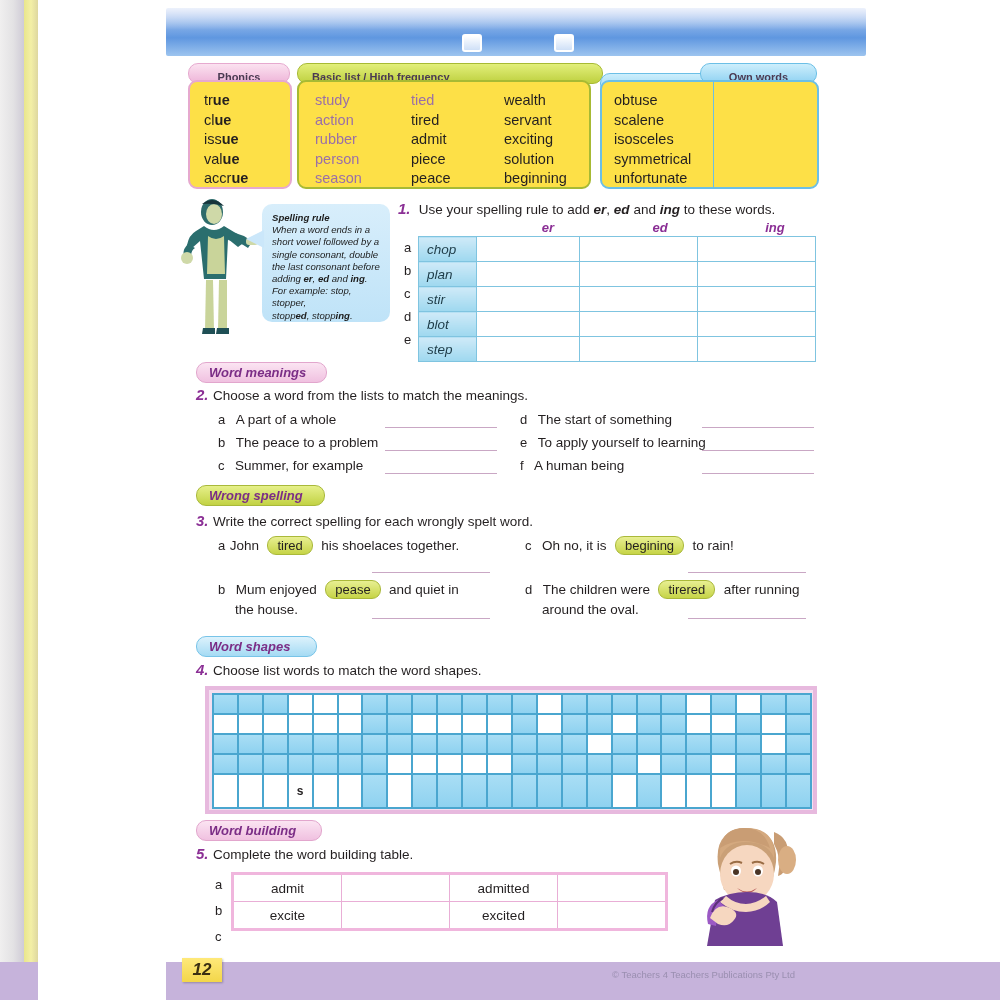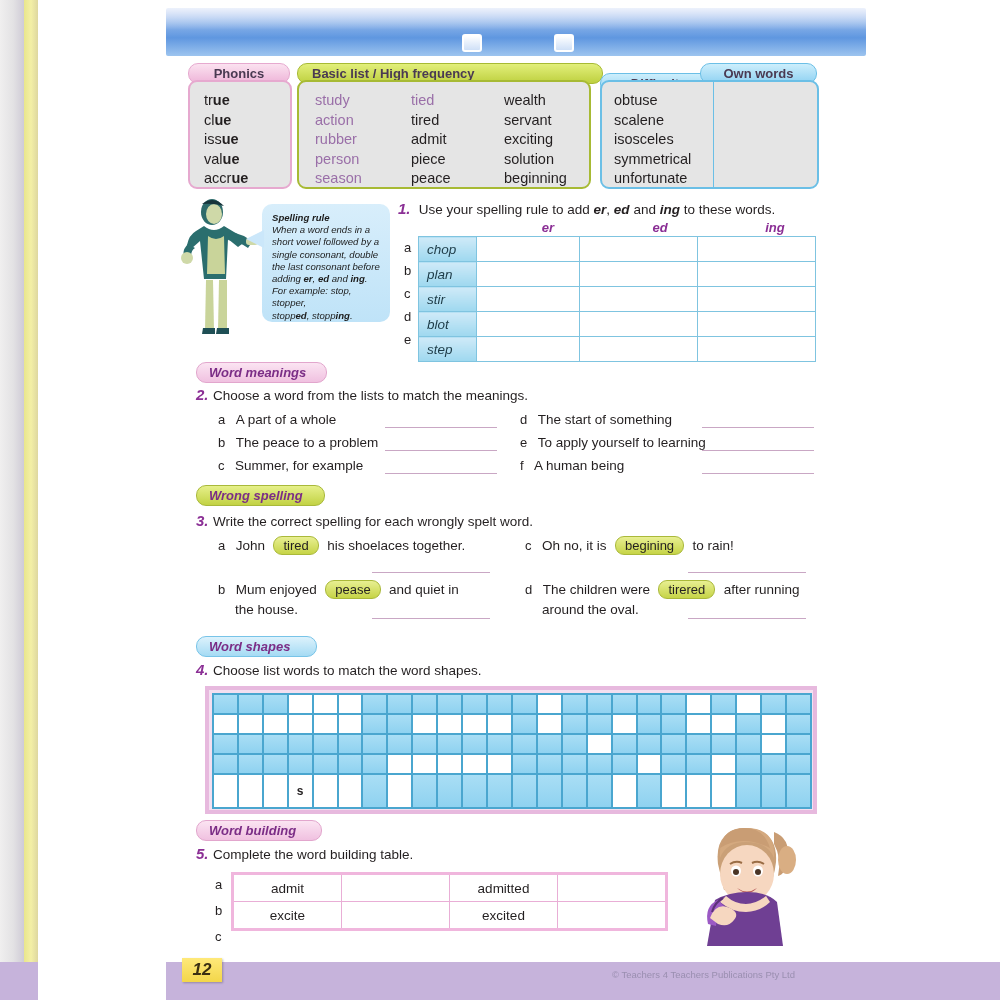--- a/index.html
+++ b/index.html
@@ -36,23 +36,23 @@
   .unit-text { font-family:"DejaVu Sans", sans-serif; font-weight:bold; font-style:italic;
             font-size:21px; letter-spacing:2px; color:#ffffff;
             text-shadow: -1px -1px 0 #7fa8dd, 1px -1px 0 #7fa8dd, -1px 1px 0 #7fa8dd,
                          1px 1px 0 #7fa8dd, 0 2px 2px rgba(60,90,150,.5); }
   .unit-ear { position:absolute; top:26px; width:16px; height:14px;
             background:linear-gradient(180deg,#ffffff,#cfe0f7);
             border:2px solid #fff; border-radius:3px; }
 
   
   .tab-label { position:absolute; height:19px; border-radius:10px;
-            display:flex; align-items:center; justify-content:center;
-            font-size:13px; font-weight:bold; color:#4a3a52; }
-  .listbox { position:absolute; border-radius:9px; background:#e5e5e5; }
+            display:flex; align-items:flex-end; justify-content:center;
+            font-size:11px; font-weight:bold; color:#4a3a52; }
+  .listbox { position:absolute; border-radius:9px; background:#fde047; }
 
   .wl-col { font-size:14.5px; line-height:19.5px; }
 
   
   .sec-pill { position:absolute; height:19px; border-radius:10px;
             display:flex; align-items:center; padding:0 12px;
             font-size:13px; font-weight:bold; font-style:italic; color:#7b2d86; }
 
   .qnum { font-weight:bold; font-style:italic; color:#8b2f95; font-size:15px; }
   .qtext { font-size:13.5px; color:#231f20; }
@@ -321,21 +321,21 @@
        background:linear-gradient(180deg,#e6f08a,#c2d244); border:1px solid #a9b93a;">
     <span>Wrong spelling</span>
   </div>
   <div style="position:absolute; left:196px; top:512px;">
     <span class="qnum">3.</span>
     <span class="qtext">Write the correct spelling for each wrongly spelt word.</span>
   </div>
 
   <div style="position:absolute; left:218px; top:536px;">
     <span class="itemletter">a</span>
-    <span class="qtext" style="margin-left:6px;">John</span>
+    <span class="qtext" style="">John</span>
     <span class="wrongword" style="margin:0 4px;">tired</span>
     <span class="qtext">his shoelaces together.</span>
   </div>
   <div class="rule-line" style="position:absolute; left:372px; top:572px; width:118px;"></div>
 
   <div style="position:absolute; left:525px; top:536px;">
     <span class="itemletter">c</span>
     <span class="qtext" style="margin-left:6px;">Oh no, it is</span>
     <span class="wrongword" style="margin:0 4px;">begining</span>
     <span class="qtext">to rain!</span>

